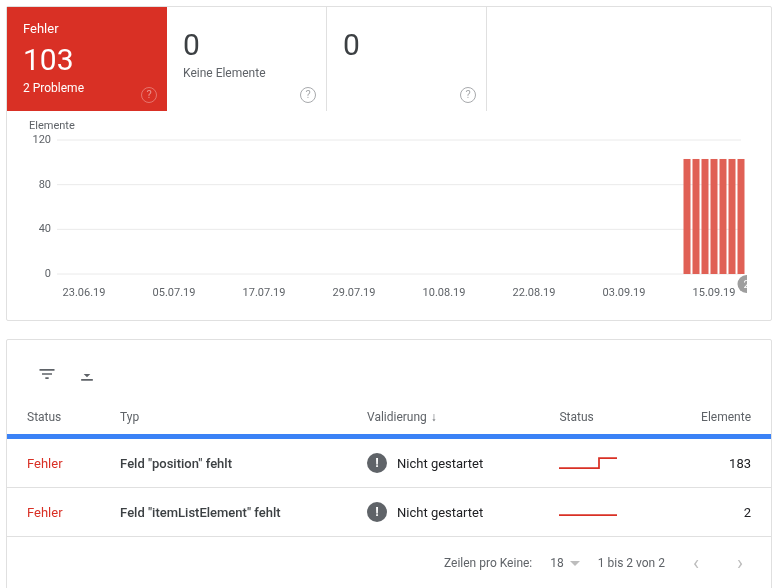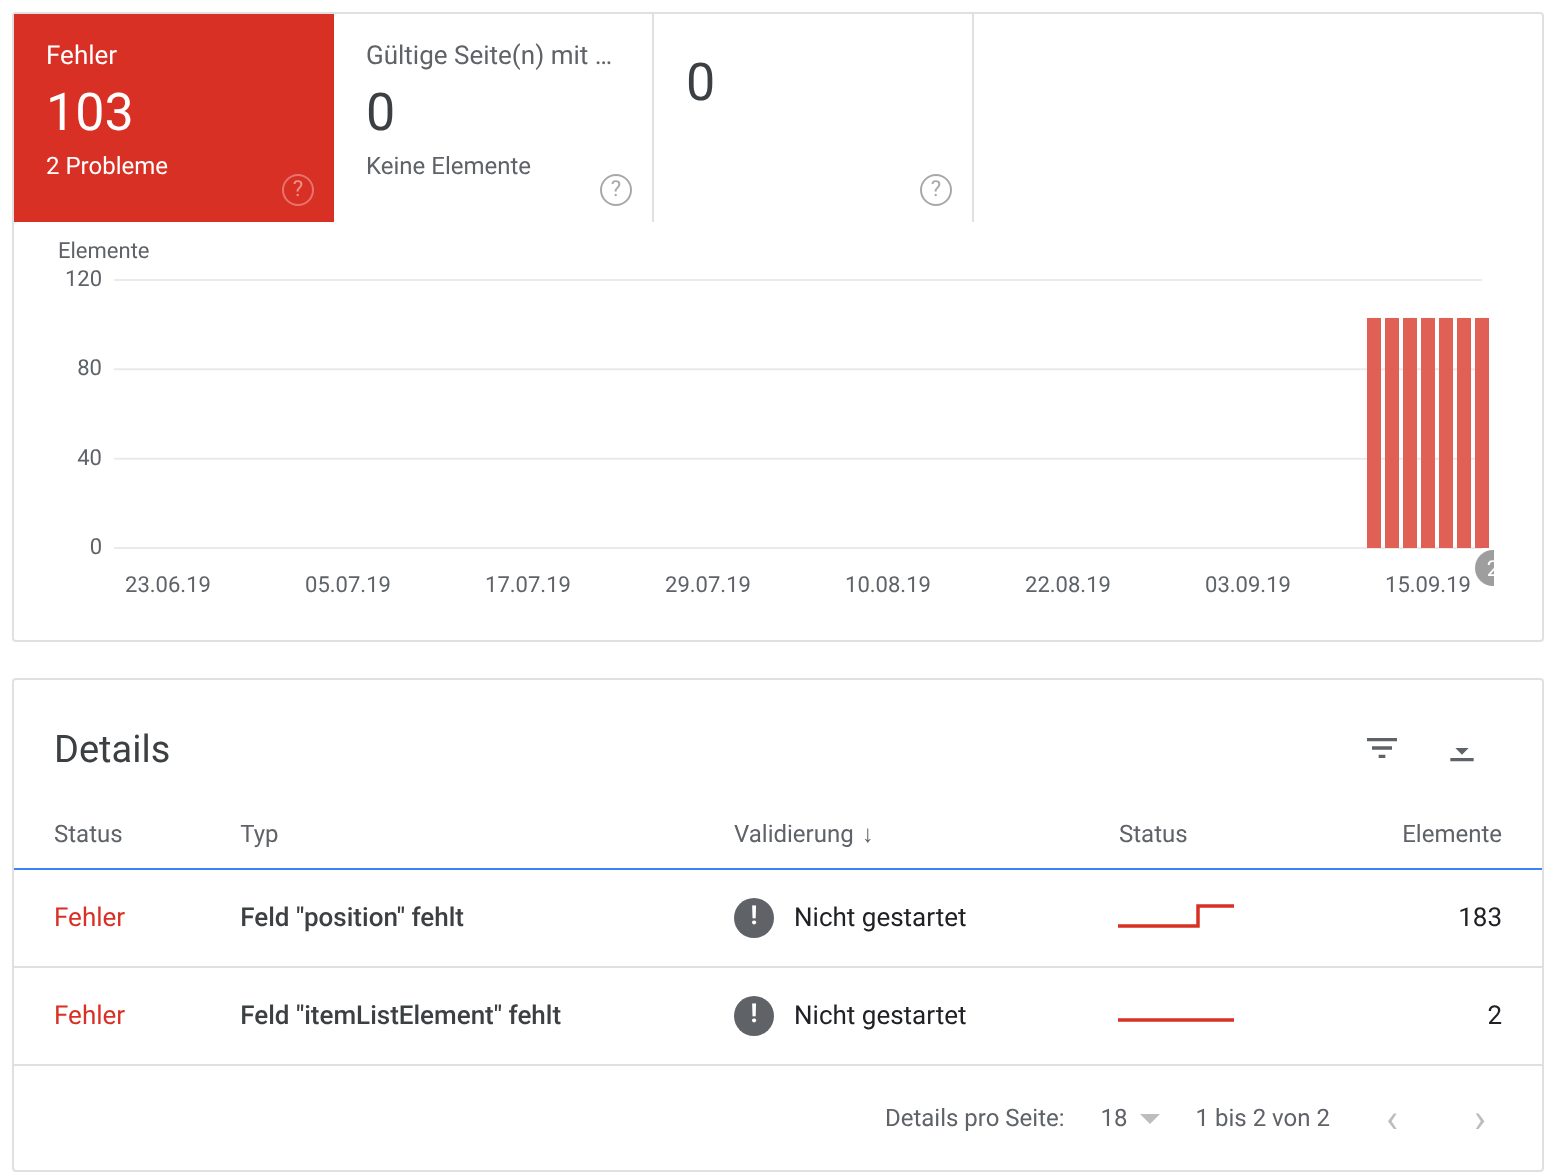--- a/index.html
+++ b/index.html
@@ -2,41 +2,41 @@
 <html><head>
 <meta charset="utf-8">
 <style>
   * { box-sizing: border-box; font-family: Roboto, Arial, sans-serif; }
   body { margin:0; padding:6px; background:#fff; color:#202124; width:778px; }
   .card { border:1px solid #e0e0e0; border-radius:2px; background:#fff; }
   .summary-card { display:flex; flex-direction:column; }
   .tiles { display:flex; }
   .tile { width:160px; height:104px; padding:14px 16px; position:relative; border-right:1px solid #e0e0e0; }
   .tile .label { font-size:13px; white-space:nowrap; overflow:hidden; text-overflow:ellipsis; }
-  .tile .value { font-size:26px; margin-top:6px; font-weight:400; }
+  .tile .value { font-size:30px; margin-top:6px; font-weight:400; }
   .tile .sub { font-size:12px; margin-top:4px; }
   .tile .help { position:absolute; right:10px; bottom:8px; width:16px; height:16px; border:1.4px solid currentColor; border-radius:50%; font-size:11px; line-height:14px; text-align:center; opacity:.55; }
   .tile.error { background:#d93025; color:#fff; border-right:none; }
   .tile.error .help { border-color:rgba(255,255,255,.6); color:rgba(255,255,255,.85); }
   .tile.plain { color:#5f6368; }
   .tile.plain .value { color:#3c4043; }
   .chart-wrap { padding:8px 20px 12px 20px; }
   .chart-ylabel { font-size:11px; color:#5f6368; margin-left:2px; margin-bottom:2px; }
   .chart { height:170px; }
   .axis-text { font-size:11px; fill:#5f6368; }
   .gridline { stroke:#eaeaea; stroke-width:1; }
   .bar { fill:#e06055; }
   .anno-circle { fill:#9e9e9e; }
   .anno-text { fill:#fff; font-size:11px; text-anchor:middle; }
   .details-card { margin-top:18px; padding:0; }
   .details-header { display:flex; align-items:center; padding:14px 20px 6px 20px; }
   .details-title { font-size:19px; color:#3c4043; flex:1; font-weight:400; }
   .iconbtn { width:40px; height:40px; display:flex; align-items:center; justify-content:center; color:#5f6368; cursor:pointer; border-radius:50%; }
   table.dt { width:100%; border-collapse:collapse; }
-  table.dt th { font-size:12px; font-weight:400; color:#5f6368; text-align:left; padding:10px 20px; border-bottom:1px solid #3b82f6; }
+  table.dt th { font-size:12px; font-weight:400; color:#5f6368; text-align:left; padding:10px 20px; border-bottom:5px solid #3b82f6; }
   table.dt td { font-size:13px; padding:14px 20px; border-bottom:1px solid #e0e0e0; }
   table.dt th.r, table.dt td.r { text-align:right; }
   .status-error { color:#d93025; }
   .typ { font-weight:500; color:#3c4043; }
   .valcell { display:flex; align-items:center; gap:10px; }
   .bang { width:20px; height:20px; border-radius:50%; background:#5f6368; color:#fff; font-size:13px; font-weight:700; line-height:20px; text-align:center; }
   .trend { width:58px; height:16px; }
   .trend polyline { fill:none; stroke:#d93025; stroke-width:1.75; }
   .sort-arrow { display:inline-block; margin-left:4px; }
   .pager { display:flex; align-items:center; justify-content:flex-end; gap:18px; padding:10px 18px; font-size:12px; color:#5f6368; }
@@ -49,21 +49,20 @@
 
 <div class="card summary-card">
   <div class="tiles">
     <div class="tile error">
       <div class="label">Fehler</div>
       <div class="value">103</div>
       <div class="sub">2 Probleme</div>
       <div class="help">?</div>
     </div>
     <div class="tile plain">
-      <div class="label">Gültige Seite(n) mit …</div>
       <div class="value">0</div>
       <div class="sub">Keine Elemente</div>
       <div class="help">?</div>
     </div>
     <div class="tile plain">
       <div class="value">0</div>
       <div class="sub"></div>
       <div class="help">?</div>
     </div>
   </div>
@@ -95,21 +94,20 @@
         <rect x="701.5" y="24.983333333333334" width="7" height="115.01666666666667" class="bar"></rect>
         <rect x="710.5" y="24.983333333333334" width="7" height="115.01666666666667" class="bar"></rect>
         <circle cx="719.5" cy="150" r="9" class="anno-circle"></circle>
         <text x="719.5" y="154" class="anno-text">2</text>
       </svg>
   </div>
 </div>
 
 <div class="card details-card">
   <div class="details-header">
-    <div class="details-title">Details</div>
     <div class="iconbtn">
       <svg width="20" height="20" viewBox="0 0 24 24" fill="currentColor">
           <path d="M10 18h4v-2h-4v2zM3 6v2h18V6H3zm3 7h12v-2H6v2z"></path>
         </svg>
     </div>
     <div class="iconbtn">
       <svg width="20" height="20" viewBox="0 0 24 24" fill="currentColor">
           <path d="M5 20h14v-2H5v2zM12 4l-.01 8H8l4 4 4-4h-3.99L12 4z"></path>
         </svg>
     </div>
@@ -153,21 +151,21 @@
           </td>
           <td><svg class="trend" viewBox="0 0 58 16">
               <polyline points="0,12 58,12"></polyline>
             </svg></td>
           <td class="r">2</td>
         </tr>
       </tbody>
   </table>
 
   <div class="pager">
-    <span>Details pro Seite:</span>
+    <span>Zeilen pro Keine:</span>
     <div class="sel">
       <span>18</span>
       <span class="tri"></span>
     </div>
     <span>1 bis 2 von 2</span>
     <span class="chev">‹</span>
     <span class="chev">›</span>
   </div>
 </div>
 

